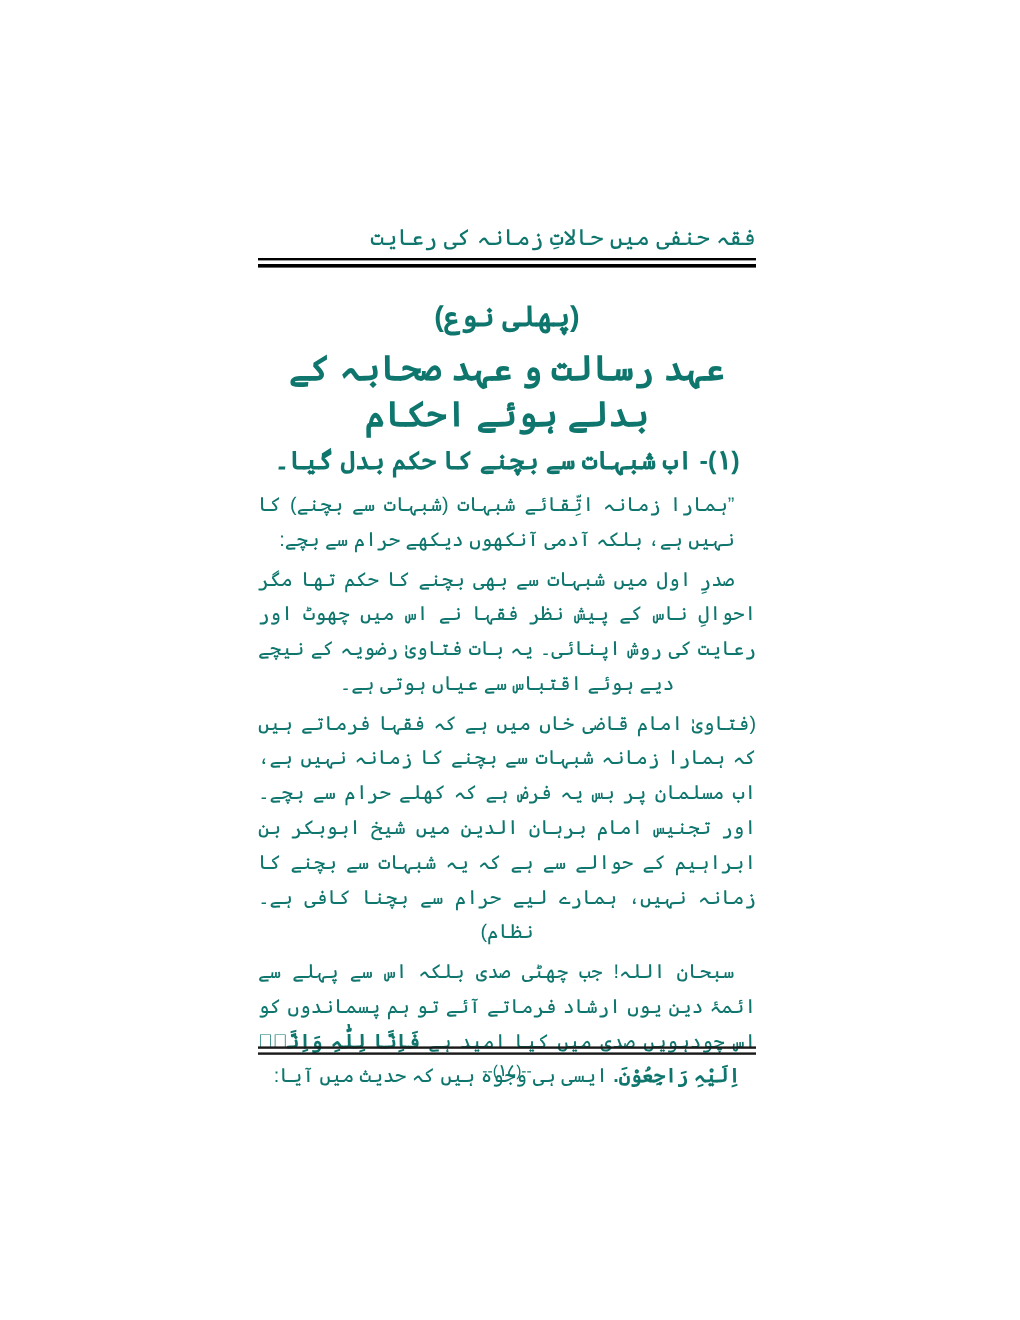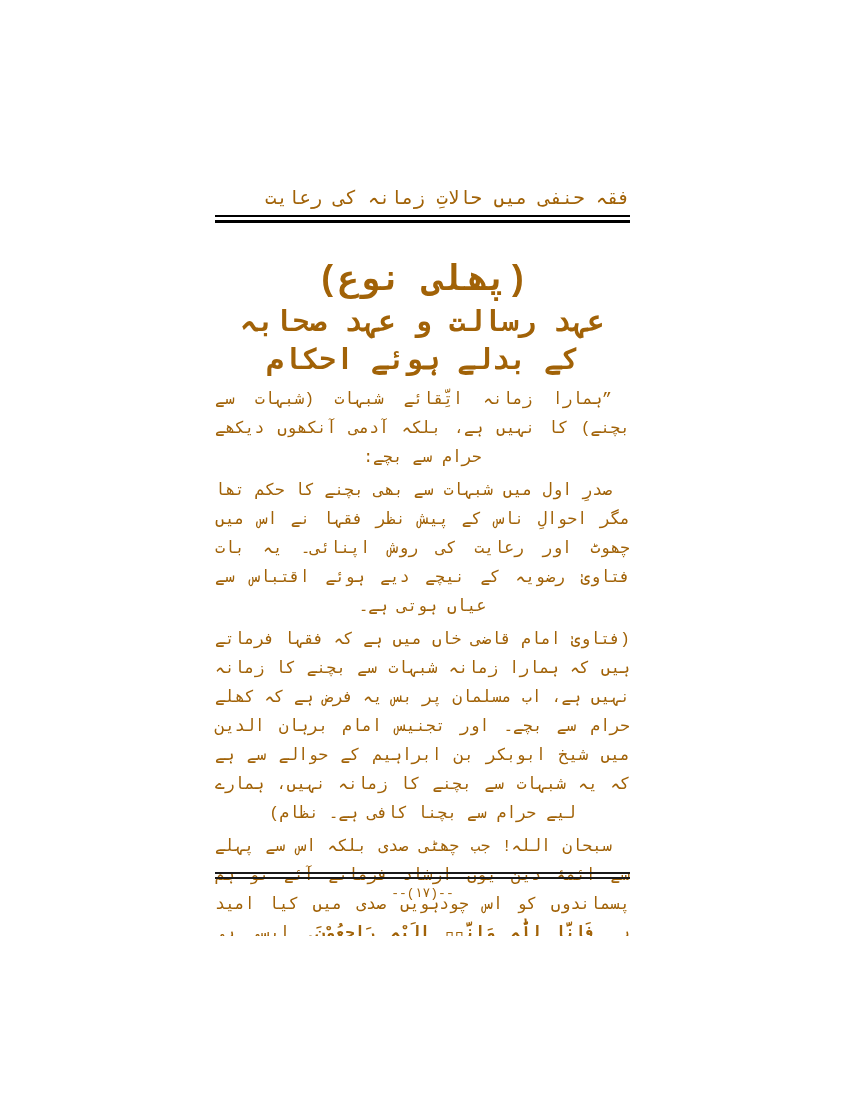--- a/index.html
+++ b/index.html
@@ -5,22 +5,22 @@
   html, body {
     margin: 0;
     padding: 0;
     background: #ffffff;
   }
   .scan-page {
     position: relative;
     width: 850px;
     height: 936px;
     background: #ffffff;
-    color: #a16207;
-    font-family: Liberation Mono, monospace;
+    color: #0f766e;
+    font-family: Liberation Sans, sans-serif;
     overflow: hidden;
   }
   .content {
     position: absolute;
     left: 215px;
     top: 186px;
     width: 415px;
     direction: rtl;
   }
   .running-head {
@@ -30,22 +30,22 @@
     padding-left: 2px;
     white-space: nowrap;
   }
   .rule-double {
     height: 3px;
     border-top: 2px solid #000;
     border-bottom: 3px solid #000;
     margin-top: 3px;
   }
   .h1-type {
-    margin: 40px 0 0 0;
-    font-size: 35px;
+    margin: 24px 0 0 0;
+    font-size: 24px;
     line-height: 36px;
     font-weight: bold;
     text-align: center;
   }
   .h2-type {
     margin: 6px 0 0 0;
     font-size: 29px;
     line-height: 38px;
     font-weight: bold;
     text-align: center;
@@ -106,20 +106,21 @@
   <div class="content">
 
     <div class="running-head">فقہ حنفی میں حالاتِ زمانہ کی رعایت</div>
 
     <div class="rule-double"></div>
 
     <div class="h1-type">(پھلی نوع)</div>
 
     <div class="h2-type">عہد رسالت و عہد صحابہ کے بدلے ہوئے احکام</div>
 
+    <div class="h3-type">(۱)- اب شبہات سے بچنے کا حکم بدل گیا۔</div>
 
     <p class="body-para indent-first">”ہمارا زمانہ اتِّقائے شبہات (شبہات سے بچنے) کا نہیں ہے، بلکہ آدمی آنکھوں دیکھے حرام سے بچے:</p>
 
     <p class="body-para indent-first">صدرِ اول میں شبہات سے بھی بچنے کا حکم تھا مگر احوالِ ناس کے پیش نظر فقہا نے اس میں چھوٹ اور رعایت کی روش اپنائی۔ یہ بات فتاویٰ رضویہ کے نیچے دیے ہوئے اقتباس سے عیاں ہوتی ہے۔</p>
 
 
 
     <p class="body-para flush-first">(فتاویٰ امام قاضی خاں میں ہے کہ فقہا فرماتے ہیں کہ ہمارا زمانہ شبہات سے بچنے کا زمانہ نہیں ہے، اب مسلمان پر بس یہ فرض ہے کہ کھلے حرام سے بچے۔ اور تجنیس امام برہان الدین میں شیخ ابوبکر بن ابراہیم کے حوالے سے ہے کہ یہ شبہات سے بچنے کا زمانہ نہیں، ہمارے لیے حرام سے بچنا کافی ہے۔ نظام)</p>
 
     <p class="body-para indent-first">

